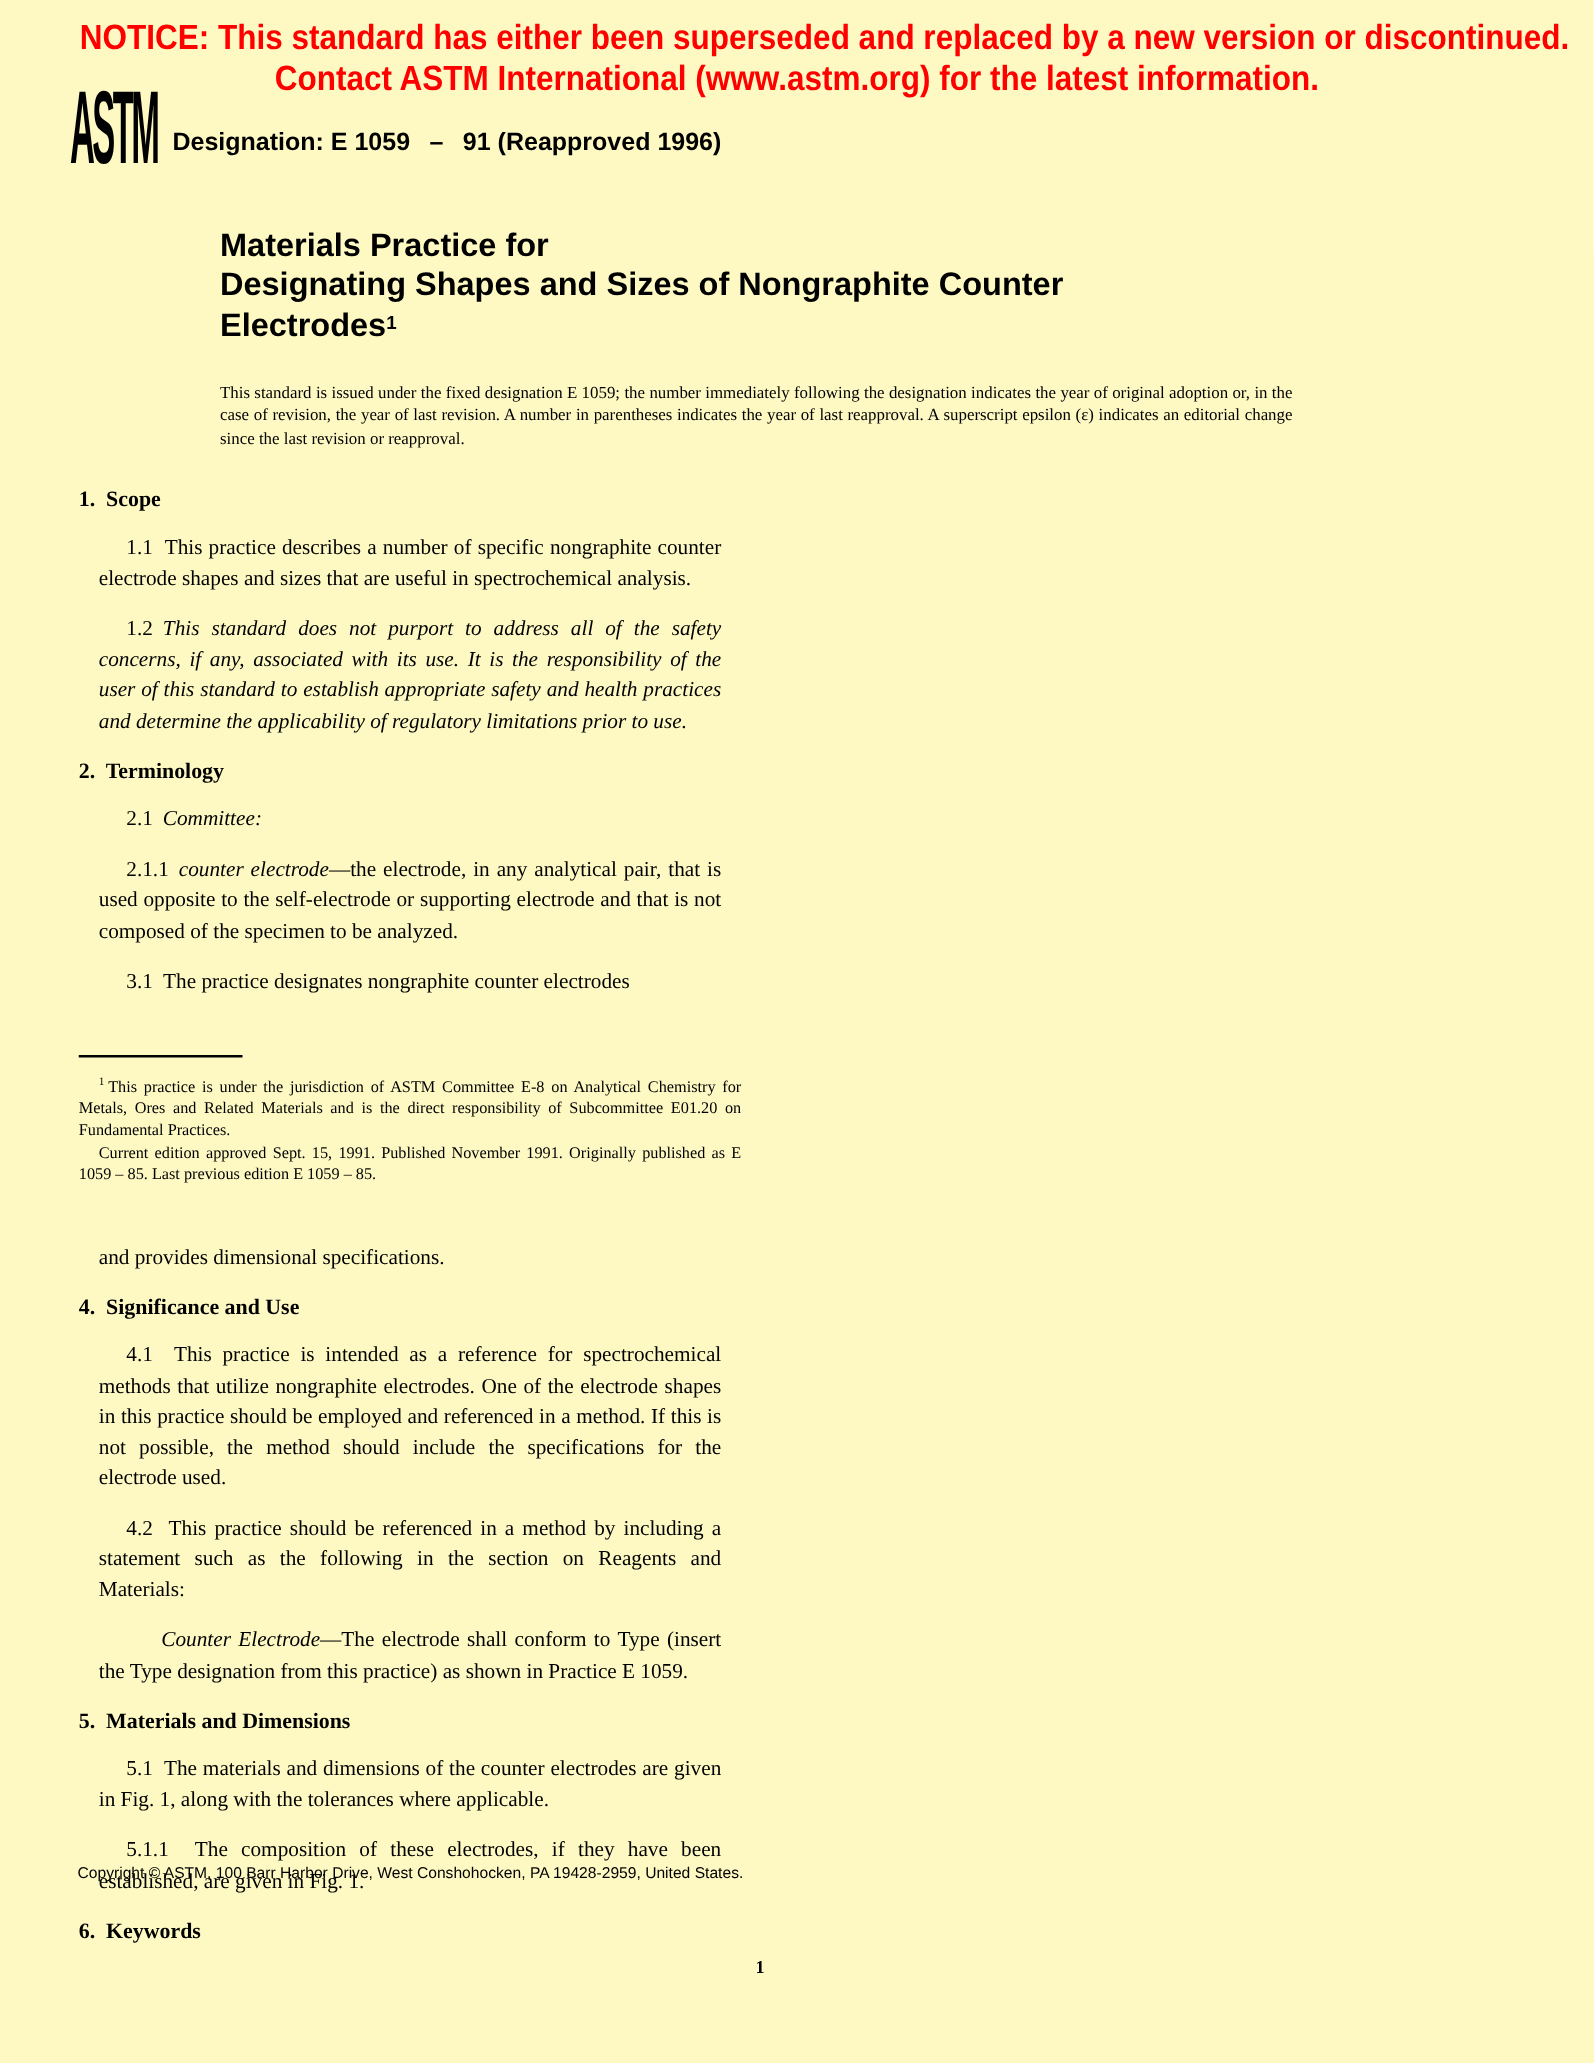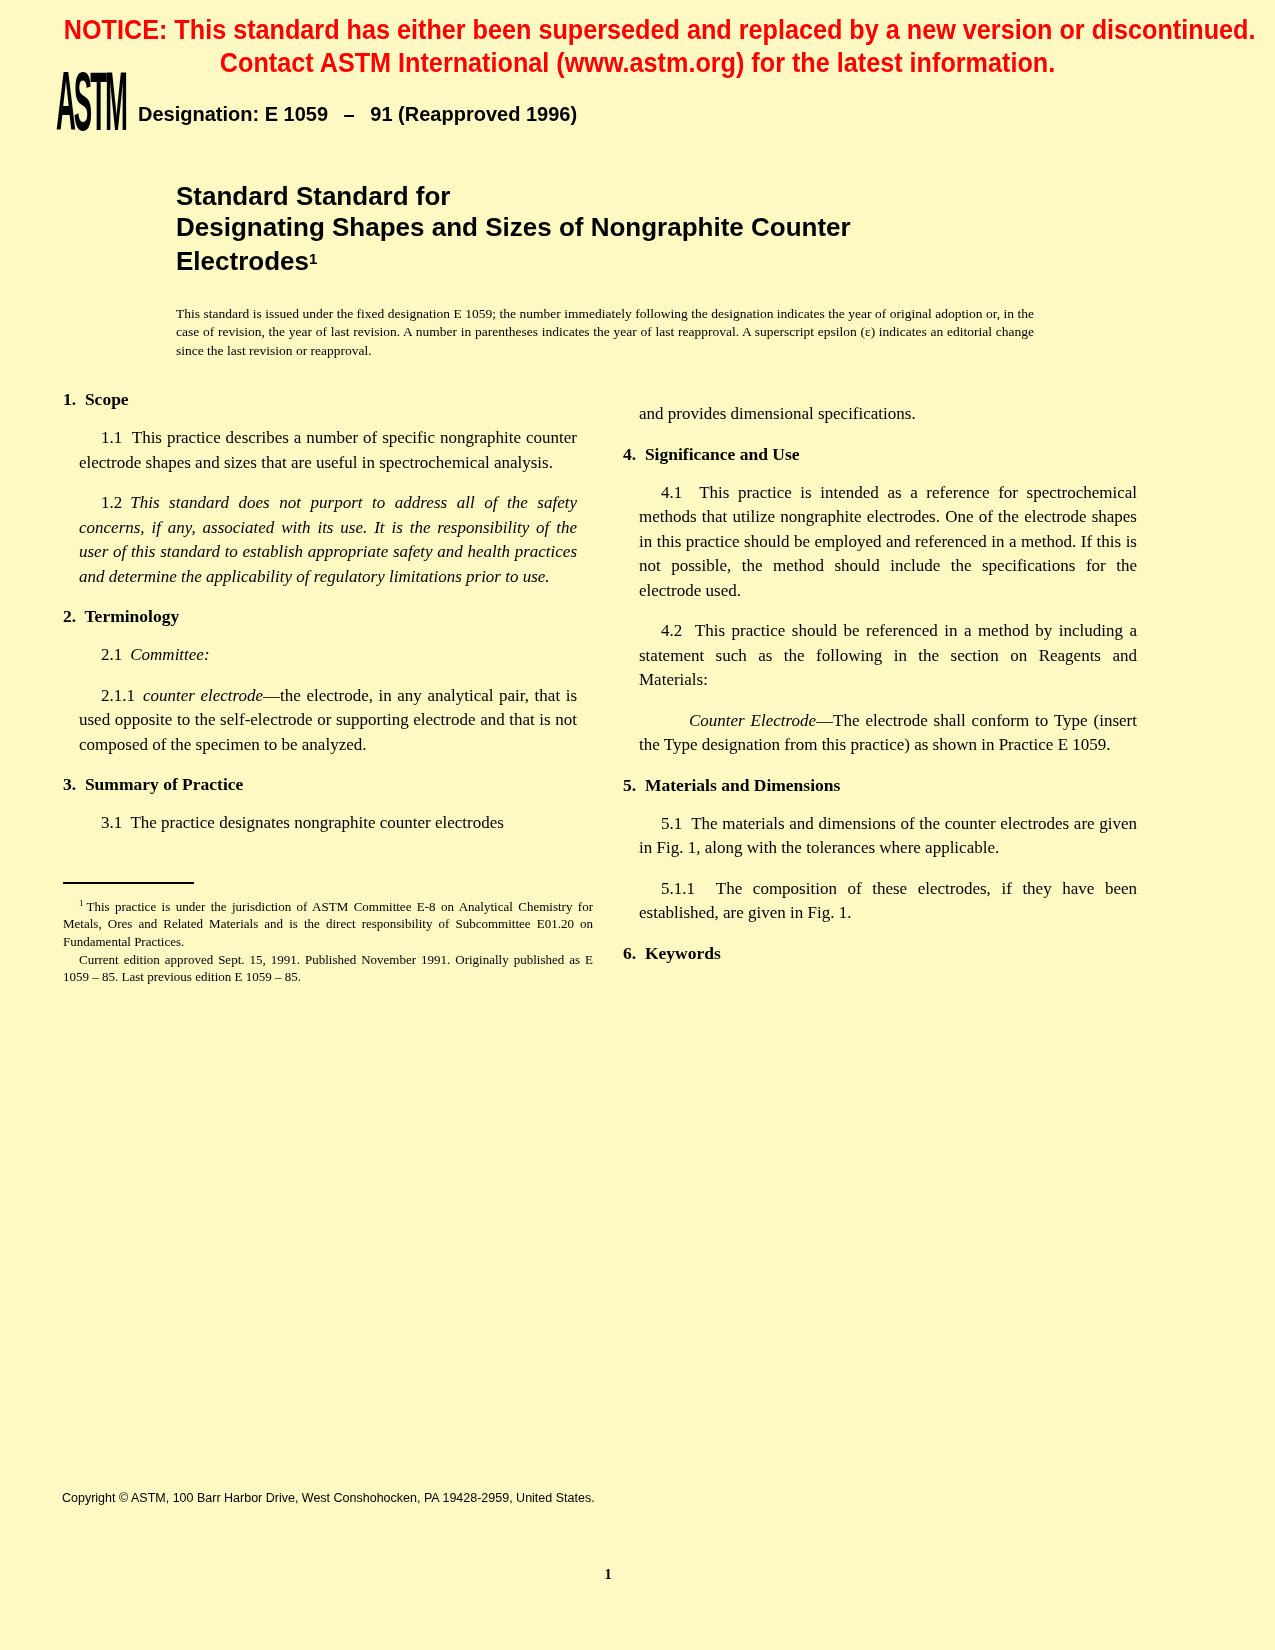--- a/index.html
+++ b/index.html
@@ -25,21 +25,21 @@
   .title-block{position:absolute;left:176px;top:181px;
           font-family:"Liberation Sans",sans-serif;font-weight:bold;font-size:26px;
           line-height:31px;}
   .title-block sup{font-size:15px;vertical-align:6px;}
 
   
   .issue{position:absolute;left:176px;top:291px;width:858px;font-size:13.5px;
           line-height:18.6px;text-align:justify;}
 
   
-  .columns{position:absolute;left:63px;top:386px;width:1090px;display:flex;gap:30px;}
+  .columns{position:absolute;left:63px;top:386px;width:1090px;display:flex;gap:30px;flex-direction:column;}
   .col{width:530px;}
   .col h2{margin:13px 0 7px 0;font-size:17.5px;font-weight:bold;line-height:22px;}
   .col h2.first{margin-top:2px;}
   .bp{margin:16px;font-size:17px;line-height:24.5px;text-align:justify;text-indent:22px;}
   .bp.noindent{text-indent:0;}
   .bp.quote{text-indent:50px;}
   .num{margin-right:8px;}
 
   
   .fnblock{margin-top:46px;}
@@ -64,39 +64,38 @@
   </div>
 
   <div class="masthead">
     <div class="astm-logo">
       <span>ASTM</span>
     </div>
     <div class="designation">Designation: E 1059  –  91 (Reapproved 1996)</div>
   </div>
 
   <div class="title-block">
-    <div>Standard Standard for</div>
+    <div>Materials Practice for</div>
     <div>Designating Shapes and Sizes of Nongraphite Counter</div>
     <div><span>Electrodes</span><sup>1</sup></div>
   </div>
 
   <p class="issue">This standard is issued under the fixed designation E 1059; the number immediately following the designation indicates the year of original adoption or, in the case of revision, the year of last revision. A number in parentheses indicates the year of last reapproval. A superscript epsilon (ε) indicates an editorial change since the last revision or reapproval.</p>
 
   <div class="columns">
 
     <div class="col">
       <h2 class="first">1.&nbsp; Scope</h2>
       <p class="bp">1.1&nbsp; This practice describes a number of specific nongraphite counter electrode shapes and sizes that are useful in spectrochemical analysis.</p>
       <p class="bp"><span class="num">1.2</span><i>This standard does not purport to address all of the safety concerns, if any, associated with its use. It is the responsibility of the user of this standard to establish appropriate safety and health practices and determine the applicability of regulatory limitations prior to use.</i></p>
 
       <h2>2.&nbsp; Terminology</h2>
       <p class="bp"><span class="num">2.1</span><i>Committee:</i></p>
       <p class="bp"><span class="num">2.1.1</span><i>counter electrode</i><span>—the electrode, in any analytical pair, that is used opposite to the self-electrode or supporting electrode and that is not composed of the specimen to be analyzed.</span></p>
 
-      <h2>3.&nbsp; Summary of Practice</h2>
       <p class="bp">3.1&nbsp; The practice designates nongraphite counter electrodes</p>
 
       <div class="fnblock">
         <div class="fn-rule"></div>
         <p class="fn"><sup>1</sup><span>This practice is under the jurisdiction of ASTM Committee E-8 on Analytical Chemistry for Metals, Ores and Related Materials and is the direct responsibility of Subcommittee E01.20 on Fundamental Practices.</span></p>
         <p class="fn">Current edition approved Sept. 15, 1991. Published November 1991. Originally published as E 1059 – 85. Last previous edition E 1059 – 85.</p>
       </div>
     </div>
 
     <div class="col">

